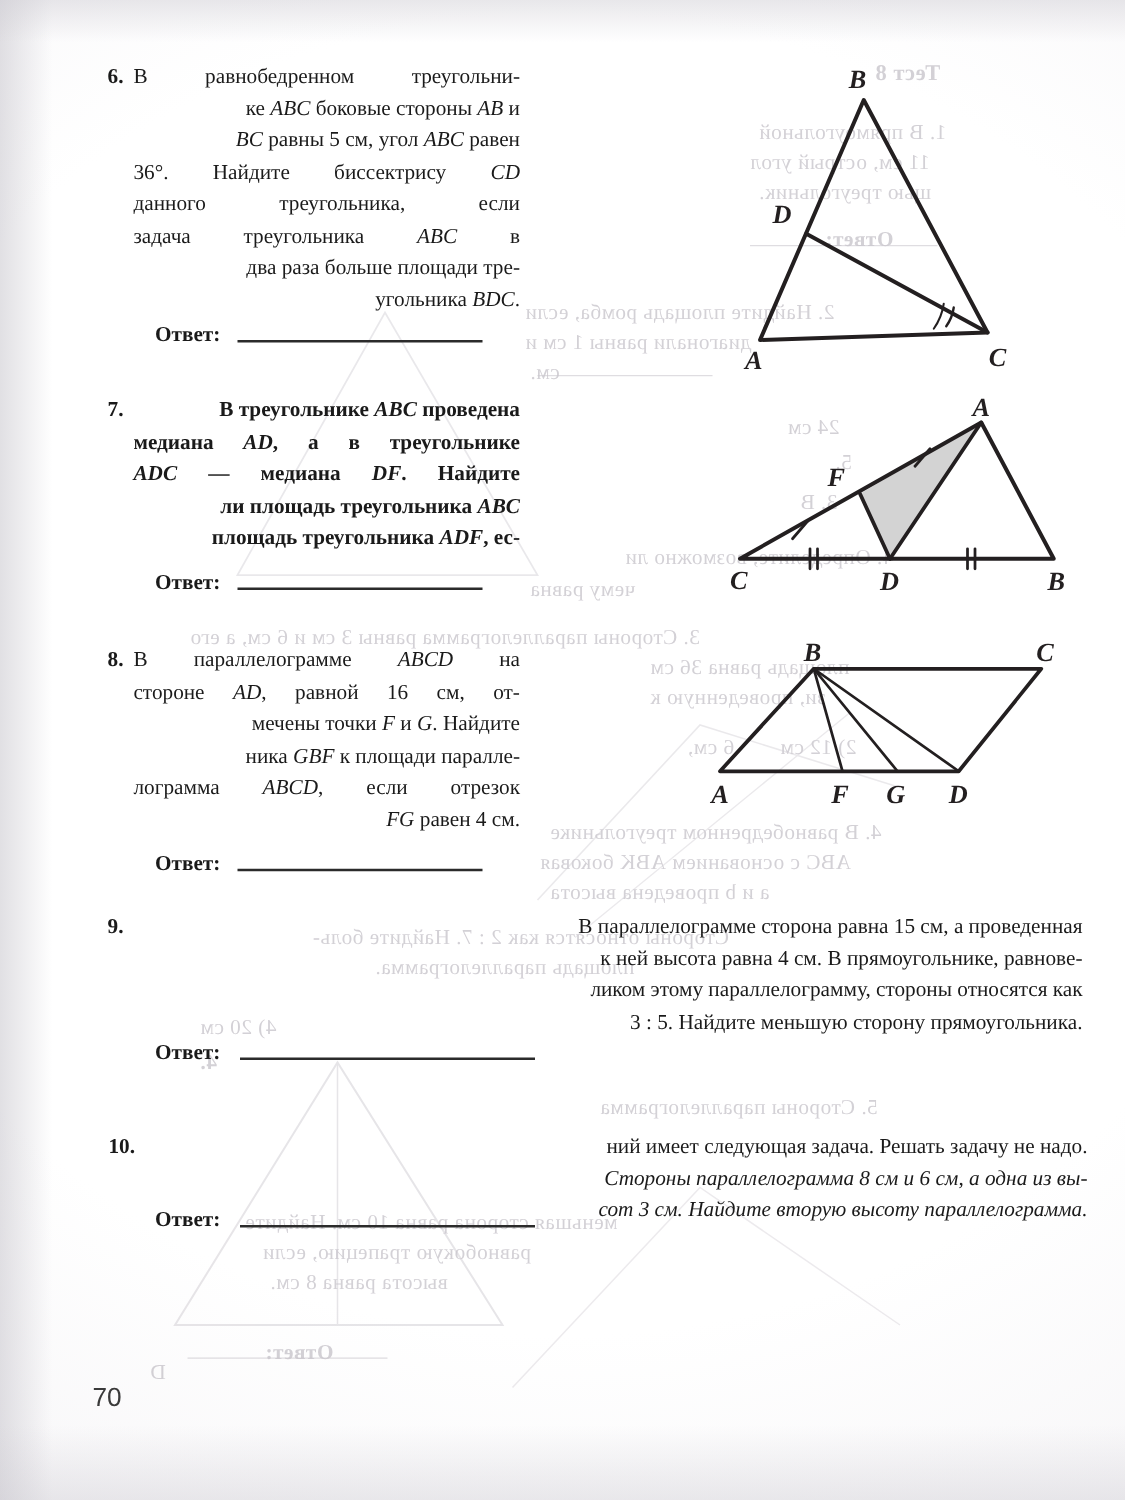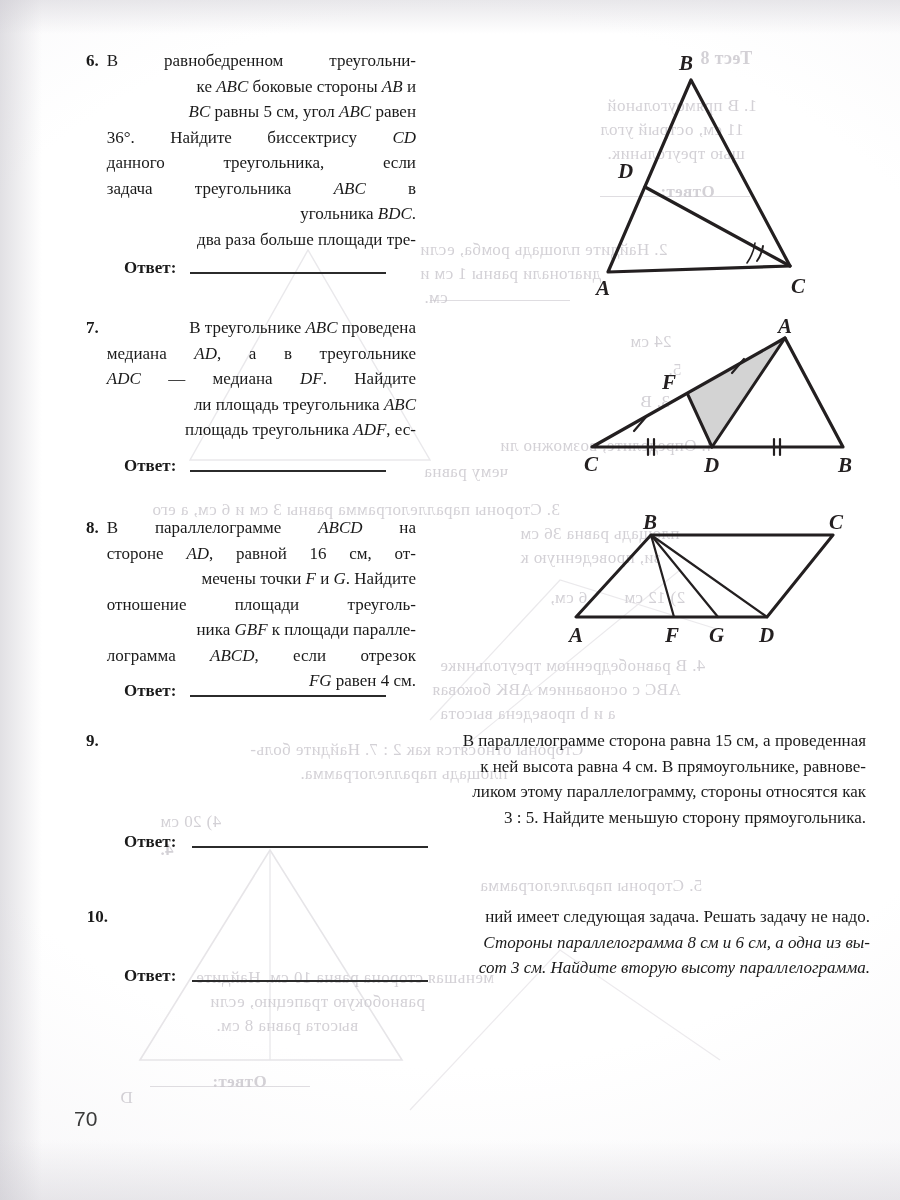--- a/index.html
+++ b/index.html
@@ -188,24 +188,24 @@
         <span>треугольника,</span>
         <span>если</span>
       </div>
       <div class="jline">
         <span>задача</span>
         <span>треугольника</span>
         <span><i>ABC</i></span>
         <span>в</span>
       </div>
       <div class="jline last">
+        <span>два раза больше площади тре-</span>
+      </div>
+      <div class="jline last">
         <span>угольника <i>BDC</i>.</span>
-      </div>
-      <div class="jline last">
-        <span>два раза больше площади тре-</span>
       </div>
     </div>
 </div>
 
 <div class="ansrow" style="left:124px;top:258px;width:300px;">
   <span class="anslabel">Ответ:</span>
   <span class="ansline" style="width:196px;margin-left:14px;"></span>
 </div>
 
 <svg class="fig" style="left:575px;top:50px;" width="260" height="245">
@@ -217,21 +217,21 @@
   <path class="fstroke" d="M 182 211 A 34 34 0 0 0 188 196" stroke-width="1.9"></path>
   <path class="fstroke" d="M 172 213 A 46 46 0 0 0 180 193" stroke-width="1.6"></path>
   <text class="flabel" x="104" y="20">B</text>
   <text class="flabel" x="43" y="128">D</text>
   <text class="flabel" x="21" y="245">A</text>
   <text class="flabel" x="216" y="243">C</text>
 </svg>
 
 <div class="prob" style="left:86px;top:315px;width:330px;">
   <div class="num">7.</div>
-  <div class="body" style="margin-left:8px;">
+  <div class="body" style="margin-left:8px;font-weight:bold;">
       <div class="jline last">
         <span>В треугольнике <i>ABC</i> проведена</span>
       </div>
       <div class="jline">
         <span>медиана</span>
         <span><i>AD</i>,</span>
         <span>а</span>
         <span>в</span>
         <span>треугольнике</span>
       </div>
@@ -289,25 +289,20 @@
       <div class="jline">
         <span>стороне</span>
         <span><i>AD</i>,</span>
         <span>равной</span>
         <span>16</span>
         <span>см,</span>
         <span>от-</span>
       </div>
       <div class="jline last">
         <span>мечены точки <i>F</i> и <i>G</i>. Найдите</span>
-      </div>
-      <div class="jline">
-        <span>отношение</span>
-        <span>площади</span>
-        <span>треуголь-</span>
       </div>
       <div class="jline last">
         <span>ника <i>GBF</i> к площади паралле-</span>
       </div>
       <div class="jline">
         <span>лограмма</span>
         <span><i>ABCD</i>,</span>
         <span>если</span>
         <span>отрезок</span>
       </div>

